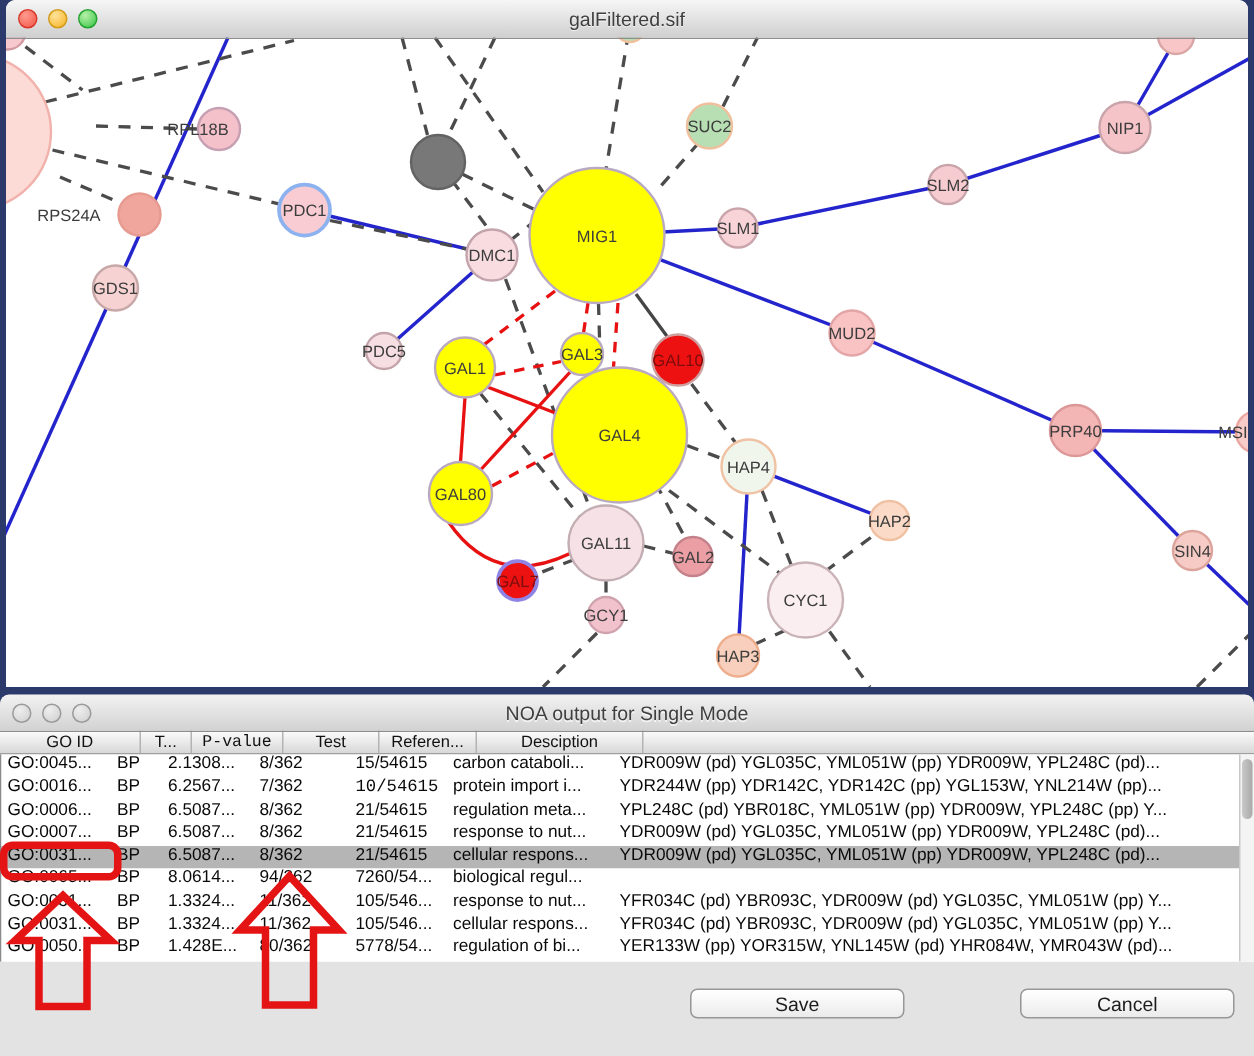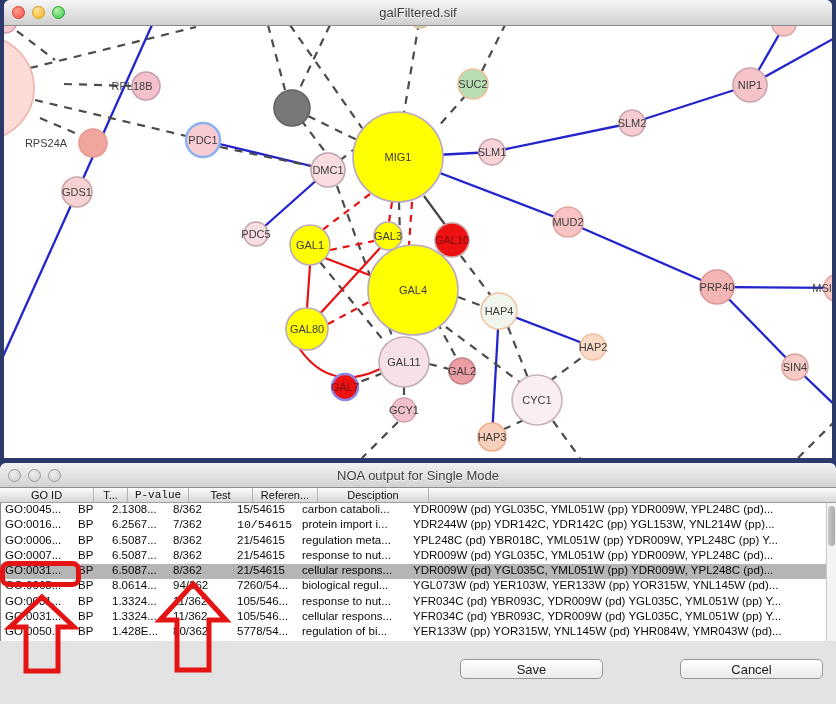--- a/index.html
+++ b/index.html
@@ -241,21 +241,20 @@
           <div class="tcell" style="width: 111px;">cellular respons...</div>
           <div class="tcell" style="width: 418px;">YDR009W (pd) YGL035C, YML051W (pp) YDR009W, YPL248C (pd)...</div>
         </div>
         <div class="trow">
           <div class="tcell" style="width: 73px;">GO:0065...</div>
           <div class="tcell" style="width: 34px;">BP</div>
           <div class="tcell" style="width: 61px;">8.0614...</div>
           <div class="tcell" style="width: 64px;">94/362</div>
           <div class="tcell" style="width: 65px;">7260/54...</div>
           <div class="tcell" style="width: 111px;">biological regul...</div>
-          <div class="tcell" style="width: 418px;">YGL073W (pd) YER103W, YER133W (pp) YOR315W, YNL145W (pd)...</div>
         </div>
         <div class="trow">
           <div class="tcell" style="width: 73px;">GO:0031...</div>
           <div class="tcell" style="width: 34px;">BP</div>
           <div class="tcell" style="width: 61px;">1.3324...</div>
           <div class="tcell" style="width: 64px;">11/362</div>
           <div class="tcell" style="width: 65px;">105/546...</div>
           <div class="tcell" style="width: 111px;">response to nut...</div>
           <div class="tcell" style="width: 418px;">YFR034C (pd) YBR093C, YDR009W (pd) YGL035C, YML051W (pp) Y...</div>
         </div>

